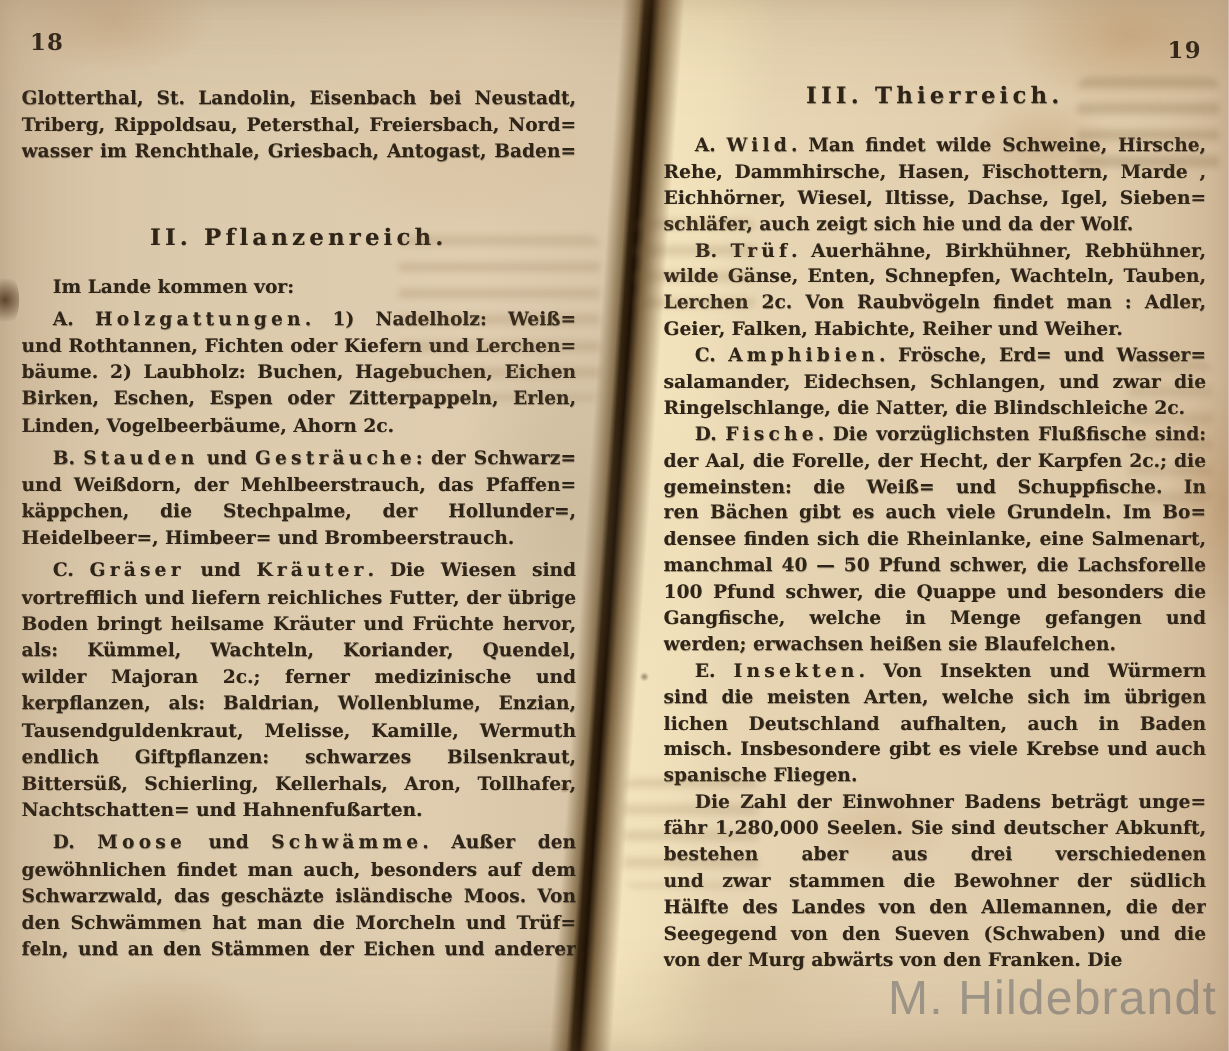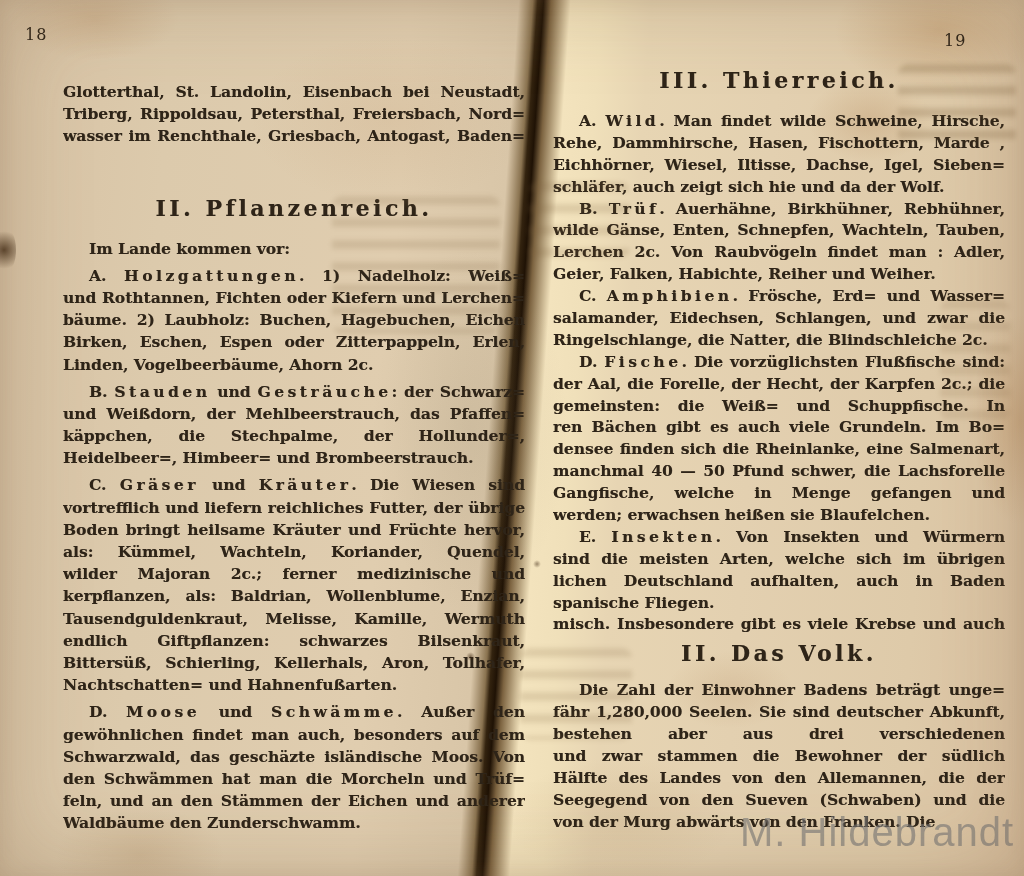--- a/index.html
+++ b/index.html
@@ -25,40 +25,40 @@
         #d7c2a4 0%, #dccaac 16%, #e0cdaf 38%, #d9c6a8 47.8%,
         #8a7350 49.1%, #33230f 49.55%, #1f1205 50.1%, #7c6340 50.8%,
         #f3e3bd 52.6%, #f0e0ba 55.5%, #e7d5b3 60%,
         #e3d0b0 72%, #decaa9 88%, #d9c0a0 100%);
   }
   .scan::after { 
     content: ""; position: absolute; inset: 0; pointer-events: none;
     box-shadow: inset 0 0 90px rgba(115,85,55,.28), inset 0 0 18px rgba(115,85,55,.12);
   }
   .pagenum {
-    position: absolute; font-size: 16px; font-weight: 400;
+    position: absolute; font-size: 19px; font-weight: 700;
     color: var(--ink, #2e2418); letter-spacing: 1px;
   }
   .pagenum.left  { left: 25px; top: 25px; }
-  .pagenum.right { left: 944px; top: 31px; }
+  .pagenum.right { left: 973px; top: 31px; }
   .col { position: absolute; color: var(--ink, #2e2418); }
-  #left-col  { left: 18px;  top: 81px; width: 462px; margin-left: 45px; }
+  #left-col  { left: 18px;  top: 71px; width: 462px; }
   #right-col { left: 553px; top: 68px; width: 452px; }
   .line {
     font-size: 15.5px; font-weight: 700;
     height: 22.2px; line-height: 22.2px; overflow: hidden;
     text-align: justify; text-align-last: justify;
     text-shadow: .3px .3px .6px rgba(46,36,24,.45);
   }
   #right-col .line { height: 21.9px; line-height: 21.9px; }
   .line.last  { text-align-last: left; }
   .line.first { text-indent: 26px; }
   .sp { letter-spacing: 3.5px; }
   .heading {
-    font-size: 22px; font-weight: 700; line-height: 24px;
+    font-size: 19px; font-weight: 700; line-height: 24px;
     text-align: center; letter-spacing: 3.5px;
     text-shadow: .3px .3px .6px rgba(46,36,24,.45);
   }
   #left-col  > .heading { margin: 48px 0 18px; }
   #left-col  > .para + .para { margin-top: 5px; }
   #right-col > .heading { margin: 0 0 18px; }
   #right-col > .heading:not(:first-child) { margin: 6px 0 14px; }
   
   .smudge {
     position: absolute; pointer-events: none;
@@ -126,21 +126,20 @@
         <div class="line">endlich Giftpflanzen: schwarzes Bilsenkraut, Tollkraut,</div>
         <div class="line">Bittersüß, Schierling, Kellerhals, Aron, Tollhafer,</div>
         <div class="line last">Nachtschatten= und Hahnenfußarten.</div>
       </div>
       <div class="para">
         <div class="line first"><span>D. </span><span class="sp">Moose</span><span> und </span><span class="sp">Schwämme</span><span>. Außer den</span></div>
         <div class="line">gewöhnlichen findet man auch, besonders auf dem</div>
         <div class="line">Schwarzwald, das geschäzte isländische Moos. Von</div>
         <div class="line">den Schwämmen hat man die Morcheln und Trüf=</div>
         <div class="line">feln, und an den Stämmen der Eichen und anderer</div>
-        <div class="line last">Waldbäume den Zunderschwamm.</div>
       </div>
     </div>
   <div id="right-col" class="col">
       <div class="heading">III. Thierreich.</div>
       <div class="para">
         <div class="line first"><span>A. </span><span class="sp">Wild</span><span>. Man findet wilde Schweine, Hirsche,</span></div>
         <div class="line">Rehe, Dammhirsche, Hasen, Fischottern, Marde , Füchse,</div>
         <div class="line">Eichhörner, Wiesel, Iltisse, Dachse, Igel, Sieben=</div>
         <div class="line last">schläfer, auch zeigt sich hie und da der Wolf.</div>
       </div>
@@ -155,31 +154,31 @@
         <div class="line">salamander, Eidechsen, Schlangen, und zwar die</div>
         <div class="line last">Ringelschlange, die Natter, die Blindschleiche 2c.</div>
       </div>
       <div class="para">
         <div class="line first"><span>D. </span><span class="sp">Fische</span><span>. Die vorzüglichsten Flußfische sind:</span></div>
         <div class="line">der Aal, die Forelle, der Hecht, der Karpfen 2c.; die</div>
         <div class="line">gemeinsten: die Weiß= und Schuppfische. In kleine=</div>
         <div class="line">ren Bächen gibt es auch viele Grundeln. Im Bo=</div>
         <div class="line">densee finden sich die Rheinlanke, eine Salmenart,</div>
         <div class="line">manchmal 40 — 50 Pfund schwer, die Lachsforelle</div>
+        <div class="line">100 Pfund schwer, die Quappe und besonders die</div>
         <div class="line">Gangfische, welche in Menge gefangen und versendet</div>
         <div class="line last">werden; erwachsen heißen sie Blaufelchen.</div>
       </div>
       <div class="para">
         <div class="line first"><span>E. </span><span class="sp">Insekten</span><span>. Von Insekten und Würmern</span></div>
         <div class="line">sind die meisten Arten, welche sich im übrigen süd=</div>
         <div class="line">lichen Deutschland aufhalten, auch in Baden einhei=</div>
+        <div class="line">misch. Insbesondere gibt es viele Krebse und auch</div>
         <div class="line last">spanische Fliegen.</div>
-        <div class="line">misch. Insbesondere gibt es viele Krebse und auch</div>
       </div>
-      <div class="heading">II. Das Volk.</div>
       <div class="para">
         <div class="line first">Die Zahl der Einwohner Badens beträgt unge=</div>
         <div class="line">fähr 1,280,000 Seelen. Sie sind deutscher Abkunft,</div>
         <div class="line">bestehen aber aus drei verschiedenen Volksstämmen,</div>
         <div class="line">und zwar stammen die Bewohner der südlich westlichen</div>
         <div class="line">Hälfte des Landes von den Allemannen, die der</div>
         <div class="line">Seegegend von den Sueven (Schwaben) und die</div>
         <div class="line last">von der Murg abwärts von den Franken. Die</div>
       </div>
     </div>

